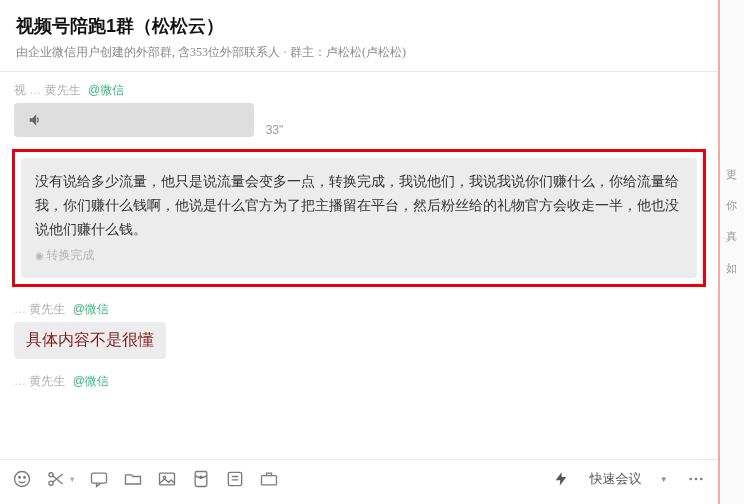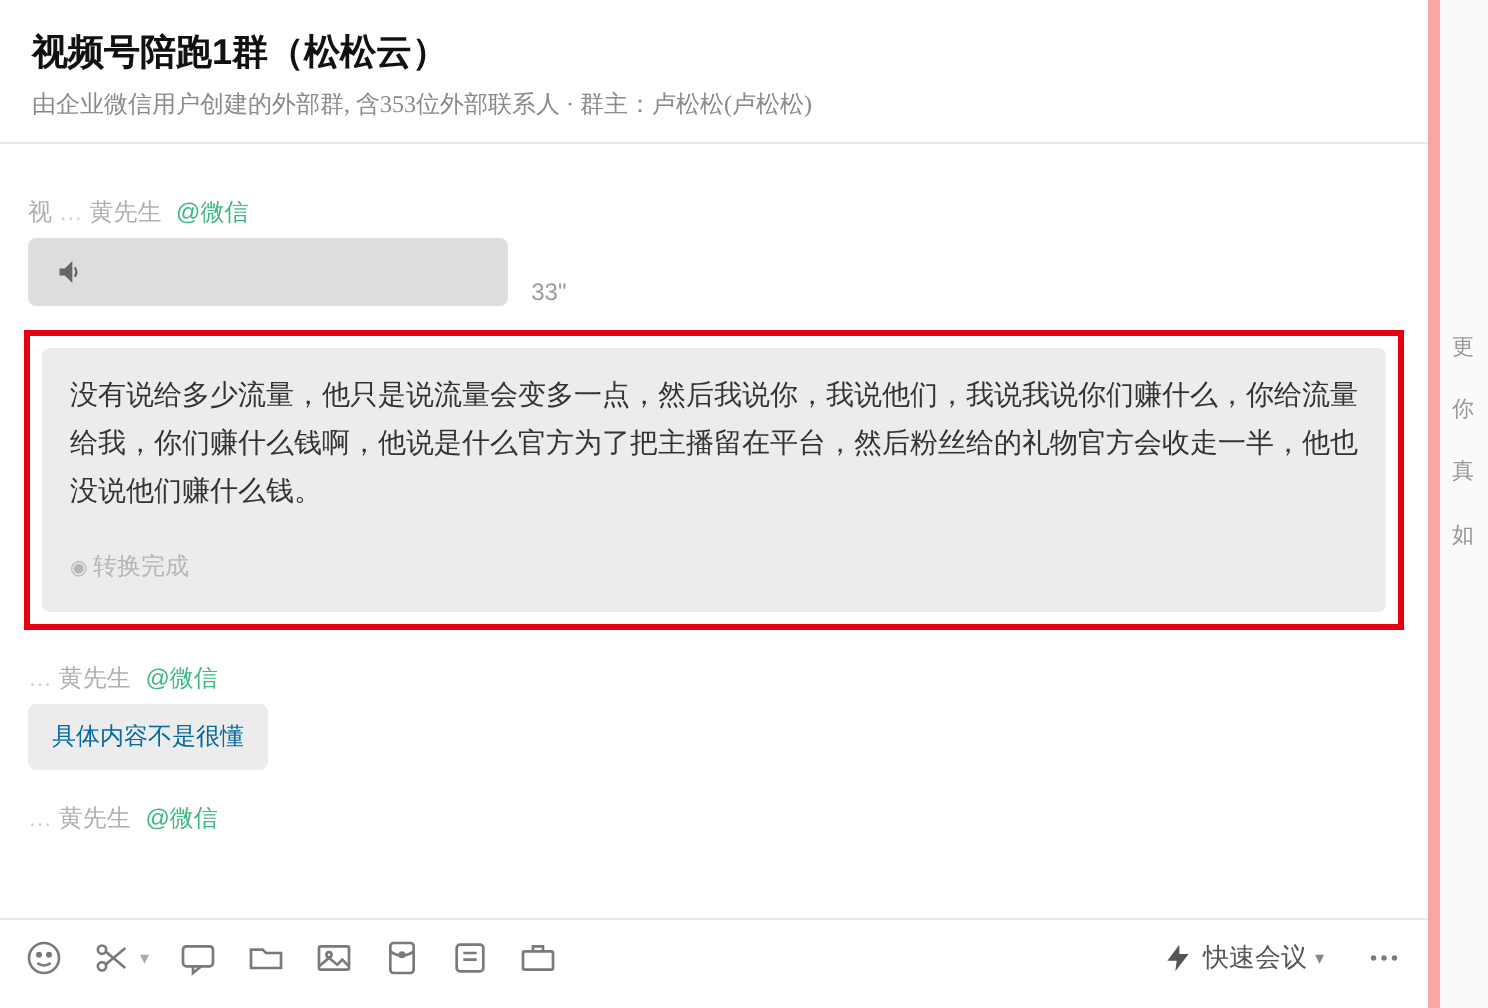--- a/index.html
+++ b/index.html
@@ -1,60 +1,60 @@
 <!DOCTYPE html>
 <html><head>
 <meta charset="utf-8">
 <style>
   * { box-sizing: border-box; margin: 0; padding: 0; }
   html, body { width: 744px; height: 504px; overflow: hidden; font-family: "PingFang SC","Microsoft YaHei",Arial,sans-serif; background:#fff; color:#222; }
   .root { display:flex; width:744px; height:504px; }
-  .main { flex:1; display:flex; flex-direction:column; border-right:6px solid #fca5a5; }
+  .main { flex:1; display:flex; flex-direction:column; border-right:2px solid #fca5a5; }
   .right-rail { width:24px; background:#fafafa; padding-top:150px; font-size:11px; color:#999; }
   .right-rail div { margin:18px 0 0 6px; line-height:1.2; }
 
   .header { padding:14px 16px 10px 16px; border-bottom:1px solid #e8e8e8; }
   .title { font-size:18px; font-weight:700; color:#111; }
   .subtitle { font-size:12px; color:#8a8a8a; margin-top:6px;font-family:Liberation Serif, serif; }
 
   .chat { flex:1; overflow:hidden; padding:10px 14px 0 14px; font-size:13px; }
-  .msg { margin-bottom:14px;margin-top:16px; }
+  .msg { margin-bottom:14px; }
   .sender { font-size:12px; color:#b0b0b0; margin-bottom:4px; }
   .sender .plat { color:#3fb782; margin-left:4px; }
 
   .voice-bubble {
     display:inline-flex; align-items:center; gap:6px;
     background:#dedede; border-radius:4px; padding:10px 14px; width:240px;
     color:#555; font-size:13px;
   }
   .voice-dur { font-size:12px; color:#9a9a9a; margin-left:8px; vertical-align:bottom;}
 
   .highlight-wrap {
     border:3px solid #e60012; padding:6px; margin:-2px -2px 14px -2px;
   }
   .long-bubble {
     background:#ececec; border-radius:4px; padding:12px 14px;
     font-size:14px; line-height:1.7; color:#333;
   }
-  .long-bubble .status { color:#b5b5b5; font-size:12px; margin-top:16px; }
+  .long-bubble .status { color:#b5b5b5; font-size:12px; margin-top:4px; }
   .long-bubble .status::before { content:"◉ "; font-size:10px; }
 
   .text-bubble {
     display:inline-block; background:#ececec; border-radius:4px;
-    padding:8px 12px; font-size:12px; color:#0369a1;
+    padding:8px 12px; font-size:16px; color:#7f1d1d;
   }
 
   .compose {
     border-top:1px solid #e8e8e8; padding:8px 12px 14px 12px;
     display:flex; align-items:center; gap:14px; color:#7a7a7a;
   }
   .compose .icon { width:20px; height:20px; display:flex; align-items:center; justify-content:center; cursor:pointer; }
   .compose .spacer { flex:1; }
   .quick-meeting {
-    display:flex; align-items:center; gap:4px; font-size:13px; color:#555;
+    display:flex; align-items:center; gap:20px; font-size:13px; color:#555;
     padding:2px 6px; border-radius:4px; cursor:pointer;
   }
   .quick-meeting svg { width:16px; height:16px; }
 
   svg { display:block; }
 </style>
 </head>
 <body>
 
 <div class="root">
@@ -80,21 +80,21 @@
               <path d="M4 14 Q4 10 4 10 L8 10 L13 5 V19 L8 14 Z" fill="#666"></path>
               <path d="M16 8 Q19 12 16 16"></path>
             </svg>
           </span>
         </span>
         <span class="voice-dur">33"</span>
       </div>
 
       <div class="highlight-wrap">
         <div class="long-bubble">
-          <div>没有说给多少流量，他只是说流量会变多一点，然后我说你，我说他们，我说我说你们赚什么，你给流量给我，你们赚什么钱啊，他说是什么官方为了把主播留在平台，然后粉丝给的礼物官方会收走一半，他也没说他们赚什么钱。</div>
+          <div>没有说给多少流量，他只是说流量会变多一点，转换完成，我说他们，我说我说你们赚什么，你给流量给我，你们赚什么钱啊，他说是什么官方为了把主播留在平台，然后粉丝给的礼物官方会收走一半，他也没说他们赚什么钱。</div>
           <div class="status">转换完成</div>
         </div>
       </div>
 
       <div class="msg">
         <div class="sender">
           <span style="color:#d0d0d0">…</span>
           <span>黄先生</span>
           <span class="plat">@微信</span>
         </div>

